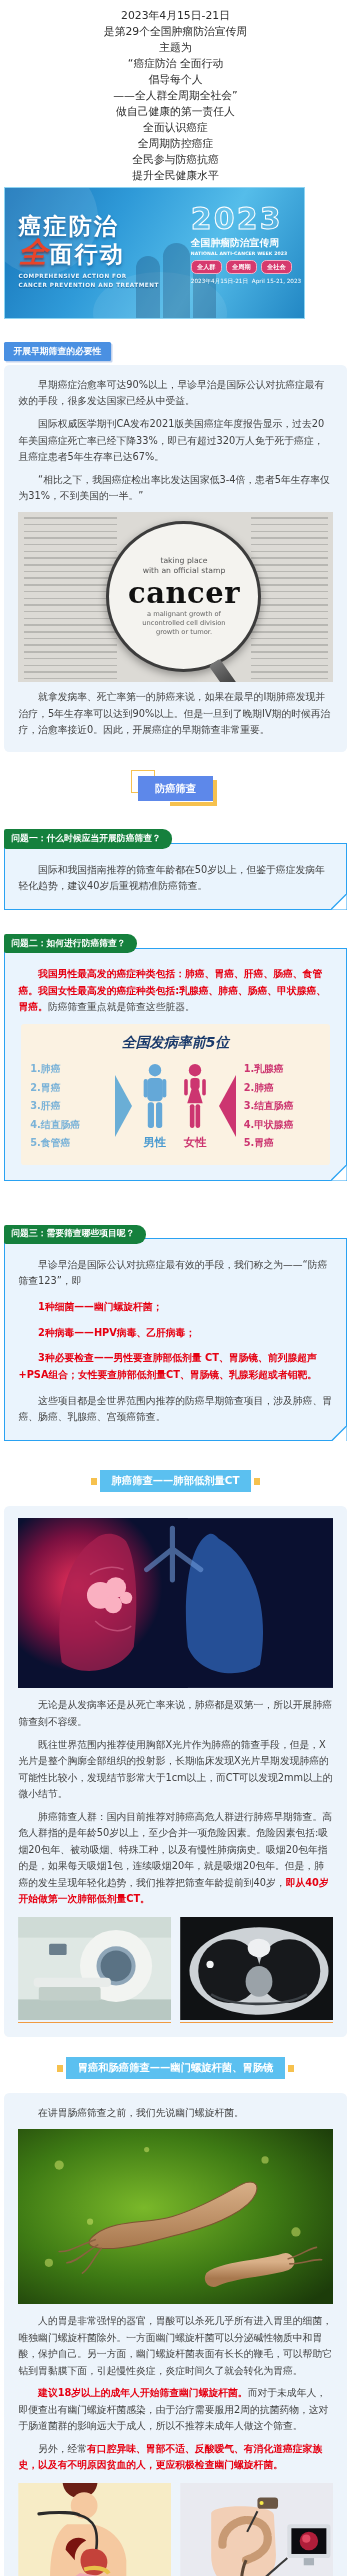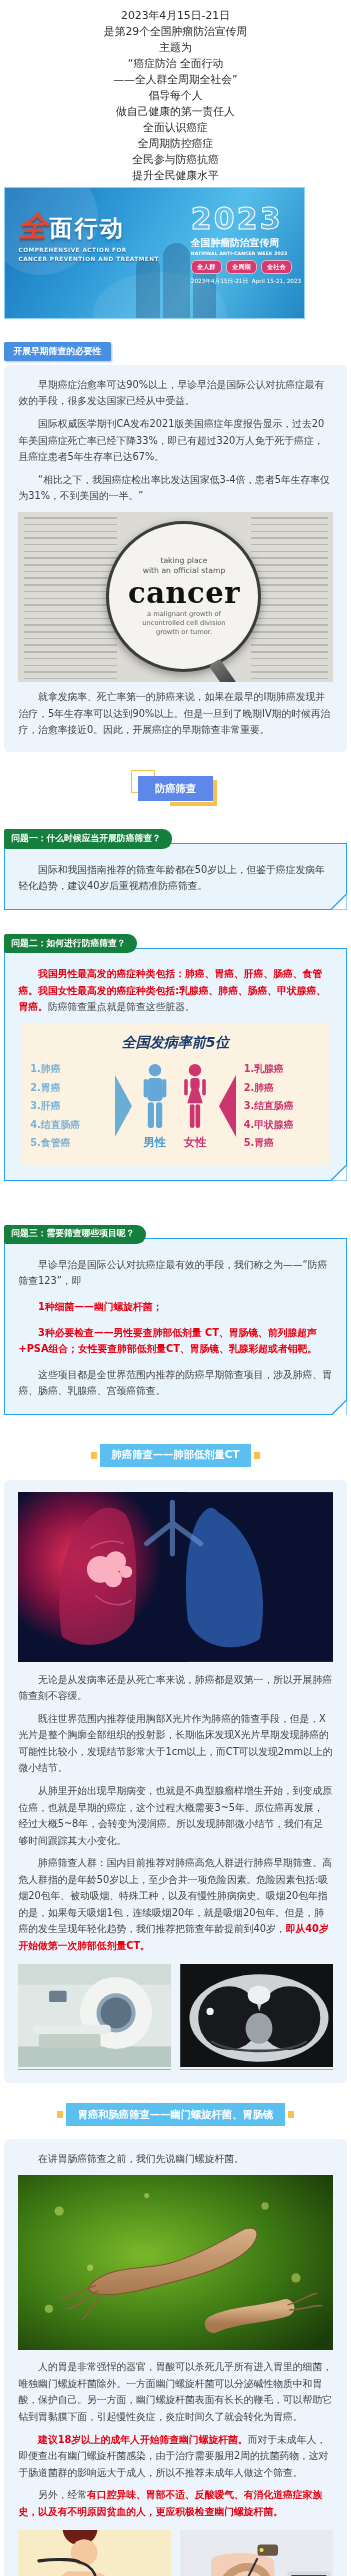--- a/index.html
+++ b/index.html
@@ -113,39 +113,40 @@
 <body>
 
 <div class="page">
 
   
   <div class="intro">
     <p>2023年4月15日-21日</p>
     <p>是第29个全国肿瘤防治宣传周</p>
     <p>主题为</p>
     <p>“癌症防治 全面行动</p>
+    <p>倡导每个人</p>
     <p>——全人群全周期全社会”</p>
-    <p>倡导每个人</p>
     <p>做自己健康的第一责任人</p>
     <p>全面认识癌症</p>
     <p>全周期防控癌症</p>
     <p>全民参与防癌抗癌</p>
     <p>提升全民健康水平</p>
   </div>
 
   
   <div class="banner">
     <div class="deco1"></div>
     <div class="deco2"></div>
     <div class="figures">
       <div class="f" style="left:0; width:24px; height:62px;"></div>
       <div class="f" style="left:27px; width:27px; height:75px;"></div>
       <div class="f" style="left:57px; width:23px; height:57px;"></div>
     </div>
     <div class="banner-left">
+      <div class="b-title1">癌症防治</div>
       <div class="b-title2"><span class="qchar">全</span><span>面行动</span></div>
       <div class="b-en">
         <div>COMPREHENSIVE ACTION FOR</div>
         <div>CANCER PREVENTION AND TREATMENT</div>
       </div>
     </div>
     <div class="banner-right">
       <div class="b-year">2023</div>
       <div class="b-week">全国肿瘤防治宣传周</div>
       <div class="b-week-en">NATIONAL ANTI-CANCER WEEK 2023</div>
@@ -258,20 +259,21 @@
       </svg>
     </div>
   </div>
 
   
   <div class="q-section" style="margin-top:44px;">
     <div class="q-tab">问题三：需要筛查哪些项目呢？</div>
     <div class="q-body">
       <p class="indent">早诊早治是国际公认对抗癌症最有效的手段，我们称之为——“防癌筛查123”，即</p>
       <p class="indent red" style="margin-top:9.3px;">1种细菌——幽门螺旋杆菌；</p>
+      <p class="indent red" style="margin-top:9.3px;">2种病毒——HPV病毒、乙肝病毒；</p>
       <p class="indent red" style="margin-top:9.3px;">3种必要检查——男性要查肺部低剂量 CT、胃肠镜、前列腺超声+PSA组合；女性要查肺部低剂量CT、胃肠镜、乳腺彩超或者钼靶。</p>
       <p class="indent" style="margin-top:9.3px;">这些项目都是全世界范围内推荐的防癌早期筛查项目，涉及肺癌、胃癌、肠癌、乳腺癌、宫颈癌筛查。</p>
       <svg class="fold" width="15.5" height="15.5" viewBox="0 0 30 30">
         <path d="M0 30 L30 0 L30 30 Z" fill="#ffffff"></path>
         <path d="M0 30 L30 0" stroke="#2aa2f2" stroke-width="2.5" fill="none"></path>
       </svg>
     </div>
   </div>
 
   
@@ -298,21 +300,20 @@
           <circle cx="185" cy="168" r="17"></circle>
           <circle cx="210" cy="155" r="12"></circle>
       </g>
       <g fill="none" stroke="#d86a90" stroke-width="3" opacity="0.6">
         <path d="M150 200 C170 220 200 225 220 210"></path>
           <path d="M140 110 C160 95 185 92 205 100"></path>
       </g>
     </svg>
     <p class="indent" style="margin-top:9.3px;">无论是从发病率还是从死亡率来说，肺癌都是双第一，所以开展肺癌筛查刻不容缓。</p>
     <p class="indent">既往世界范围内推荐使用胸部X光片作为肺癌的筛查手段，但是，X光片是整个胸廓全部组织的投射影，长期临床发现X光片早期发现肺癌的可能性比较小，发现结节影常大于1cm以上，而CT可以发现2mm以上的微小结节。</p>
-    <p class="indent">从肺里开始出现早期病变，也就是不典型腺瘤样增生开始，到变成原位癌，也就是早期的癌症，这个过程大概需要3~5年。原位癌再发展，经过大概5~8年，会转变为浸润癌。所以发现肺部微小结节，我们有足够时间跟踪其大小变化。</p>
     <p class="indent"><span>肺癌筛查人群：国内目前推荐对肺癌高危人群进行肺癌早期筛查。高危人群指的是年龄50岁以上，至少合并一项危险因素。危险因素包括:吸烟20包年、被动吸烟、特殊工种，以及有慢性肺病病史。吸烟20包年指的是，如果每天吸烟1包，连续吸烟20年，就是吸烟20包年。但是，肺癌的发生呈现年轻化趋势，我们推荐把筛查年龄提前到40岁，</span><span class="red">即从40岁开始做第一次肺部低剂量CT。</span></p>
     <div class="img-row">
       <div class="imgbox">
         <svg width="158" height="103" viewBox="0 0 306 200">
           <rect width="306" height="200" fill="#dfe8e4"></rect>
           <rect width="306" height="40" fill="#cfdbd6"></rect>
           <rect y="160" width="306" height="40" fill="#b8c8c2"></rect>
           <circle cx="190" cy="95" r="70" fill="#f2f4f1"></circle>
           <circle cx="190" cy="95" r="38" fill="#8fa6b8"></circle>
           <circle cx="190" cy="95" r="30" fill="#5a7284"></circle>

